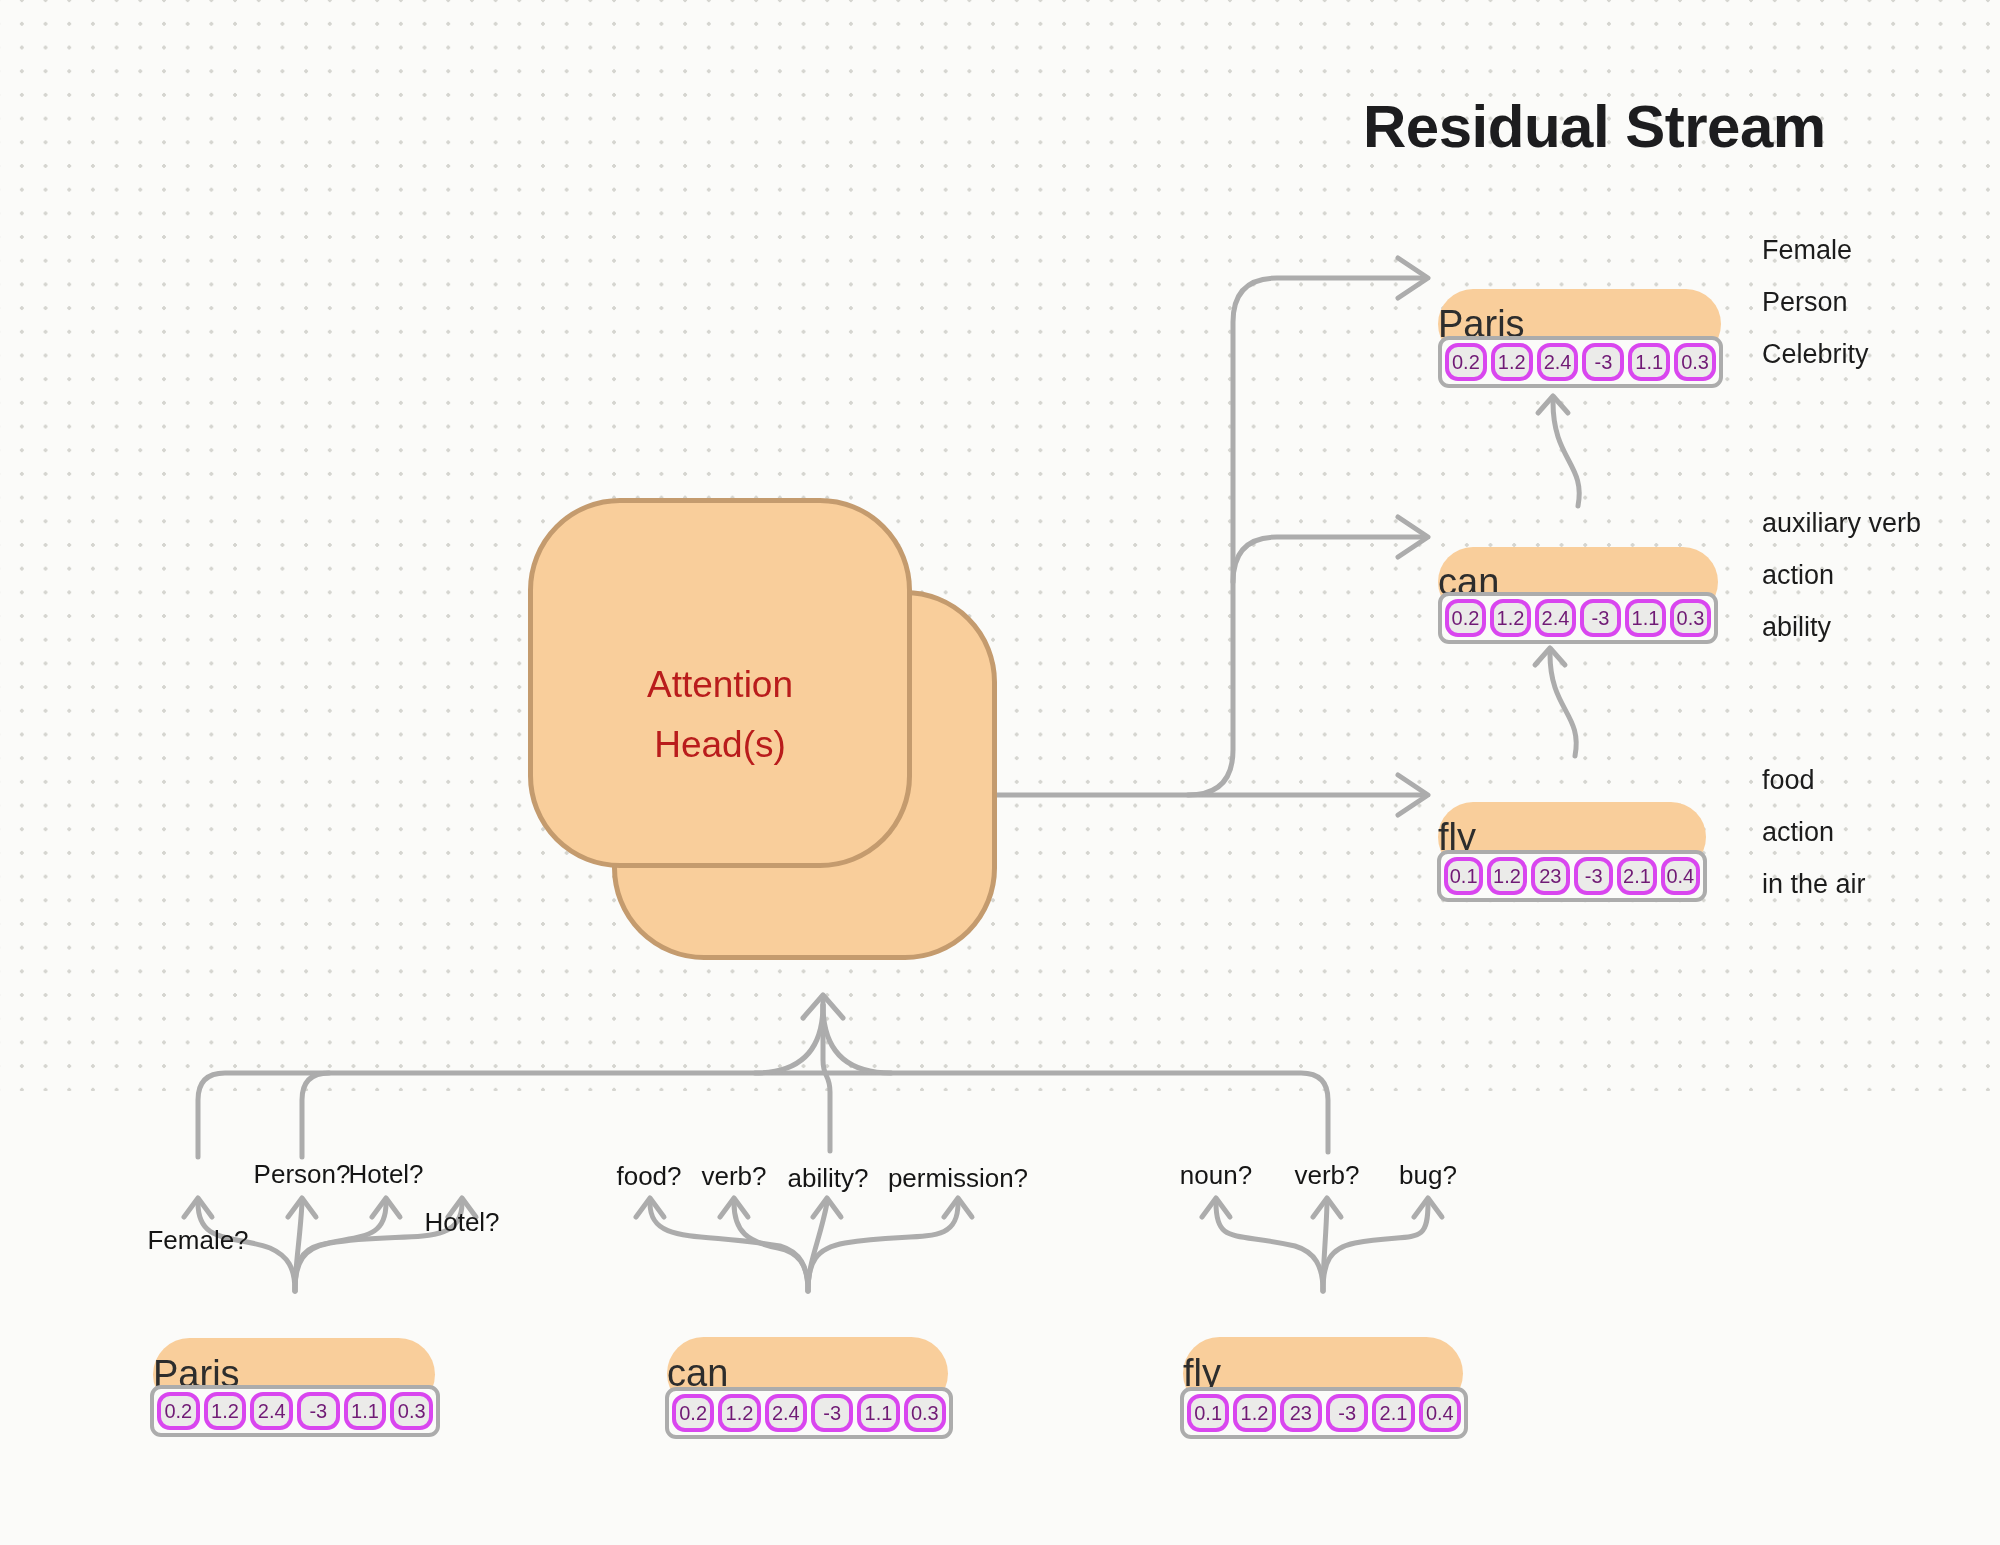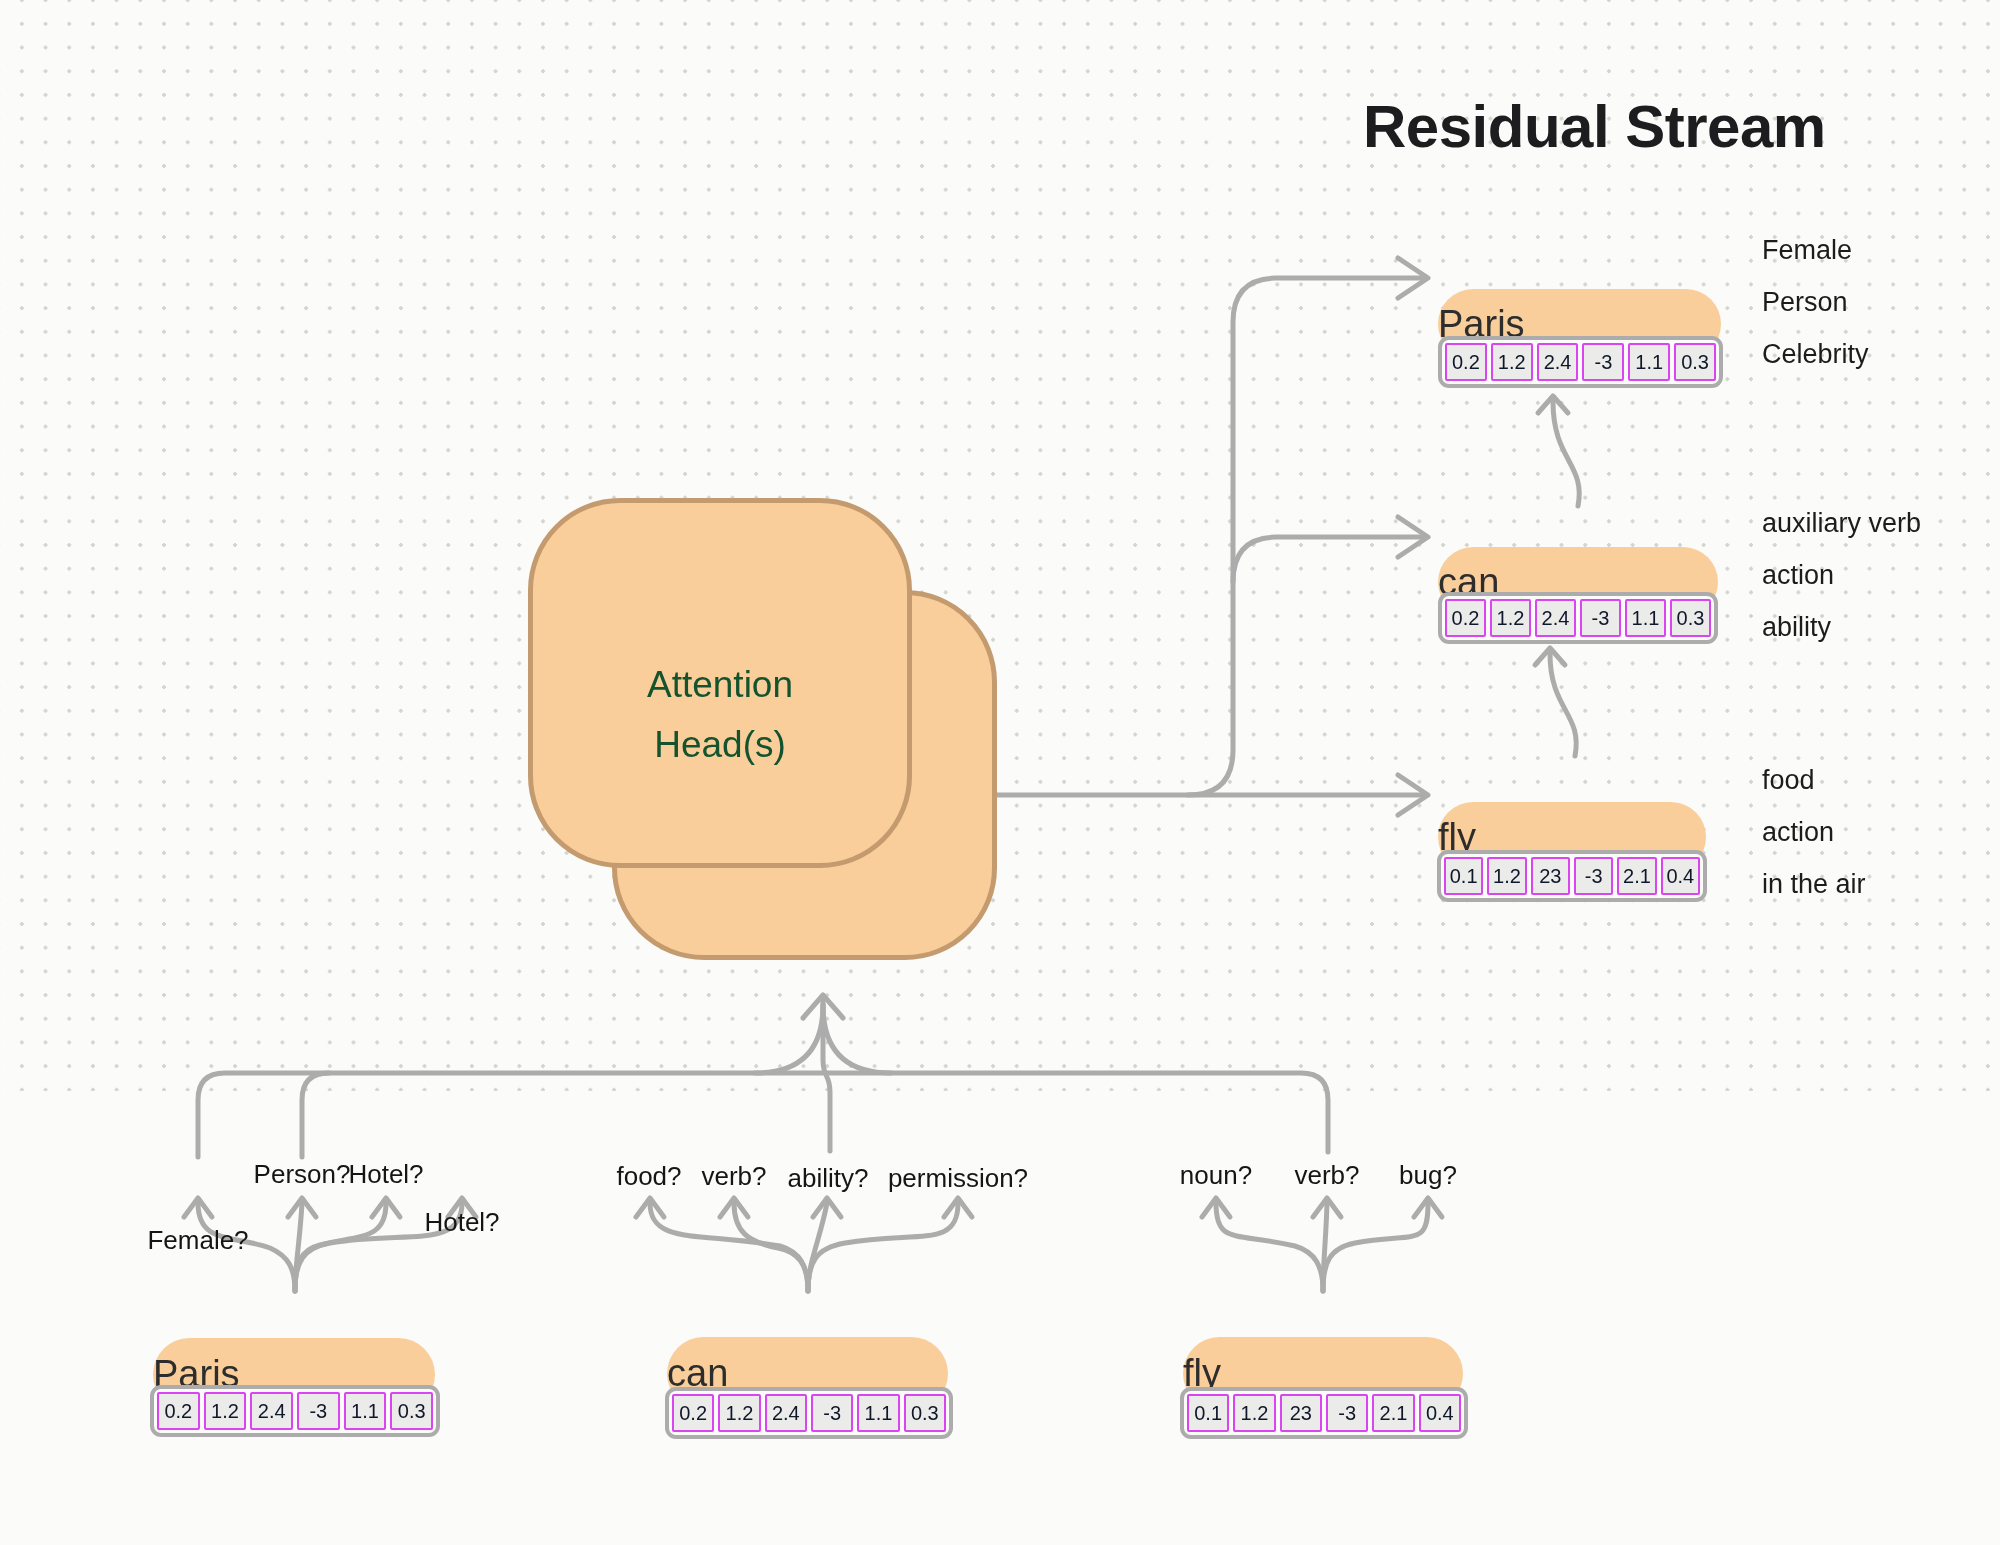--- a/index.html
+++ b/index.html
@@ -23,40 +23,40 @@
     font-size:60px;font-weight:600;color:#1D1D1F;letter-spacing:-0.5px;
     white-space:nowrap;
   }
   .sq{
     position:absolute;
     background:#F9CE9B;border:5px solid #C49B6E;border-radius:92px;
     box-sizing:border-box;
   }
   .sq .sq-label{
     position:absolute;left:0;right:0;top:152px;
-    text-align:center;font-size:37px;line-height:60px;font-weight:500;color:#14532d;
+    text-align:center;font-size:37px;line-height:60px;font-weight:500;color:#b91c1c;
     padding:0 55px;
   }
   .pill{
     position:absolute;height:73px;
     background:#F9CE9B;border-radius:37px;
     display:flex;align-items:center;justify-content:flex-start;
     font-size:38px;font-weight:500;color:#2D2D2D;margin-top:44px;
   }
   .pill.small{height:70px;}
   .vec{
     position:absolute;height:52px;box-sizing:border-box;
     background:#FBFBF9;border:4px solid #ACACAC;border-radius:11px;
     display:flex;gap:4px;padding:3px;
   }
   .cell{
     flex:1;box-sizing:border-box;
-    background:#EBEBE9;border:2px solid #d946ef;border-radius:2px;
+    background:#EBEBE9;border:4px solid #d946ef;border-radius:13px;
     display:flex;align-items:center;justify-content:center;
-    font-size:20px;color:#0f172a;
+    font-size:20px;color:#701a75;
   }
   .q{
     position:absolute;transform:translate(-50%,-50%);
     font-size:26px;font-weight:500;color:#151515;white-space:nowrap;
   }
   .feats{position:absolute;}
   .flabel{
     font-size:27px;line-height:52px;color:#1C1C1C;white-space:nowrap;
   }
 </style>

